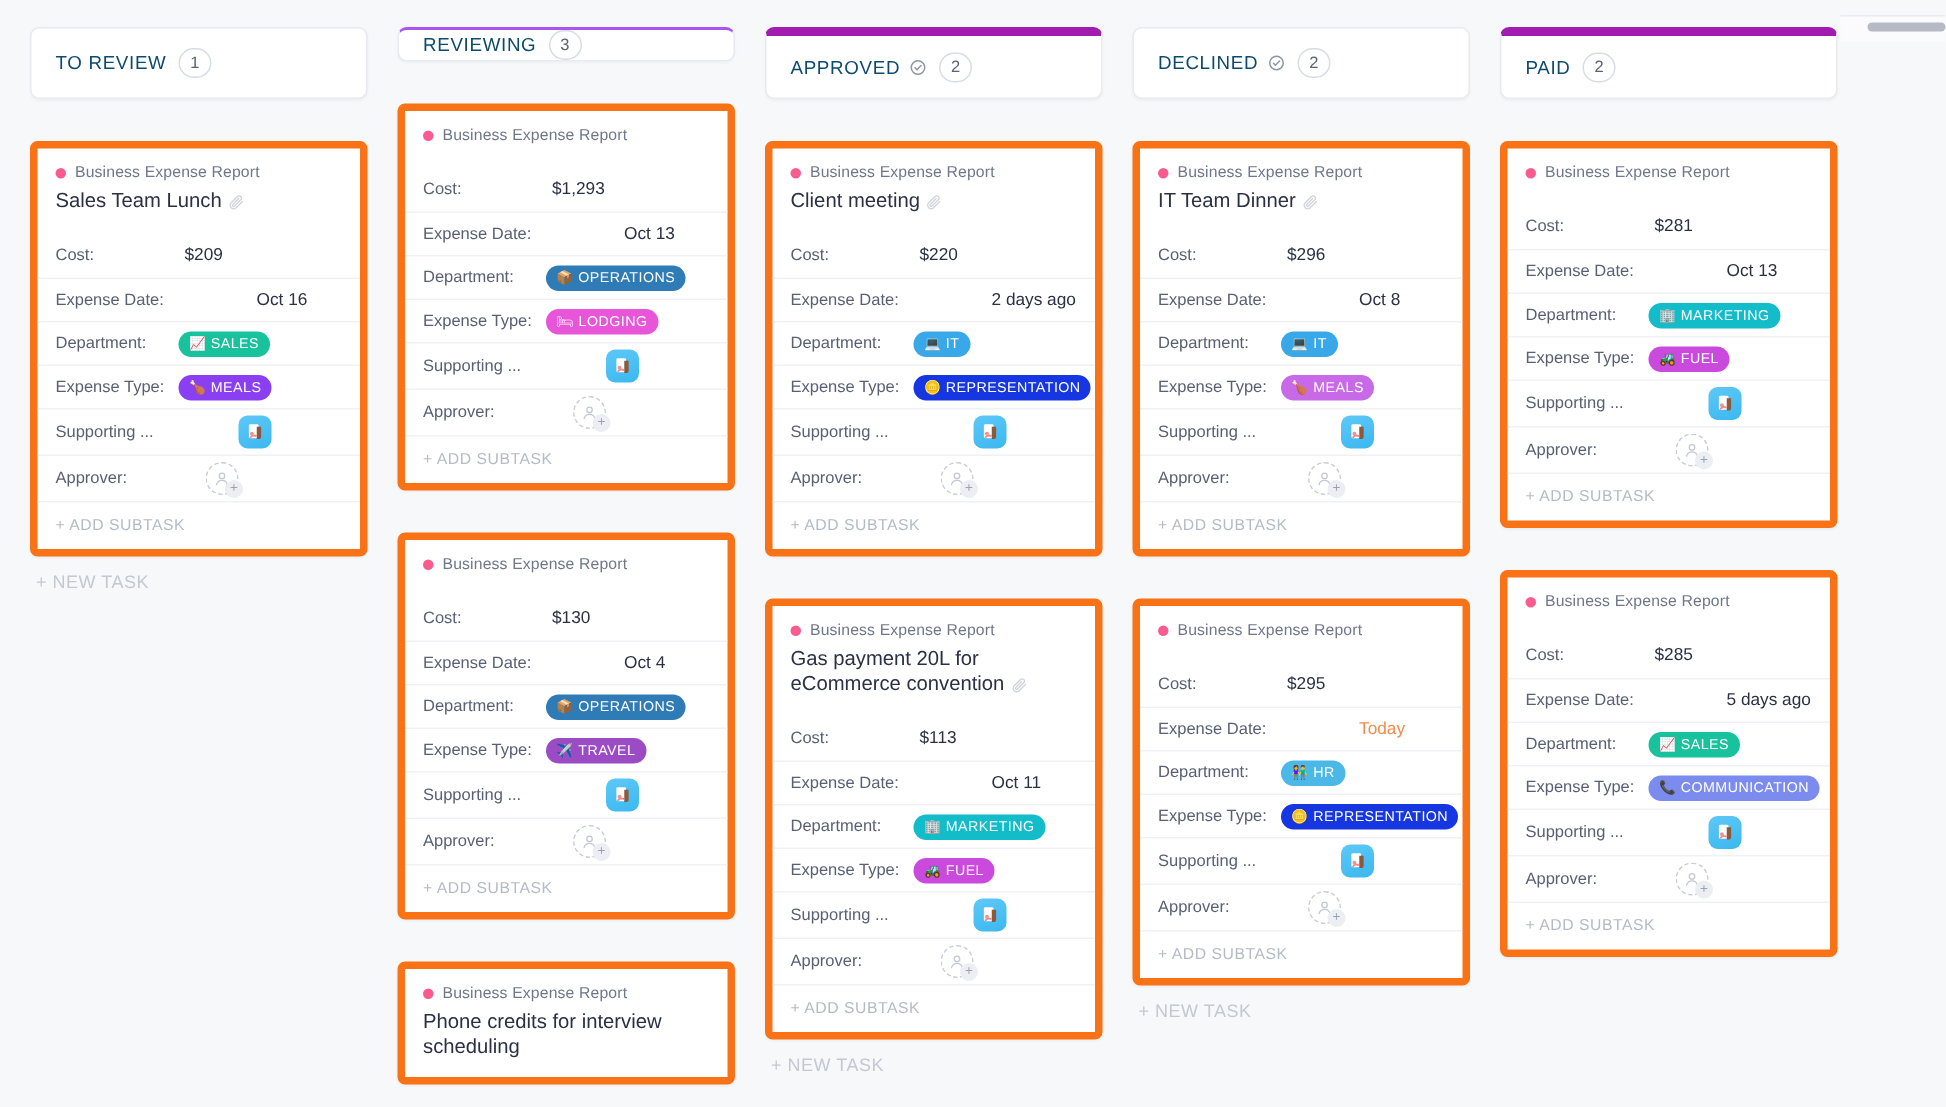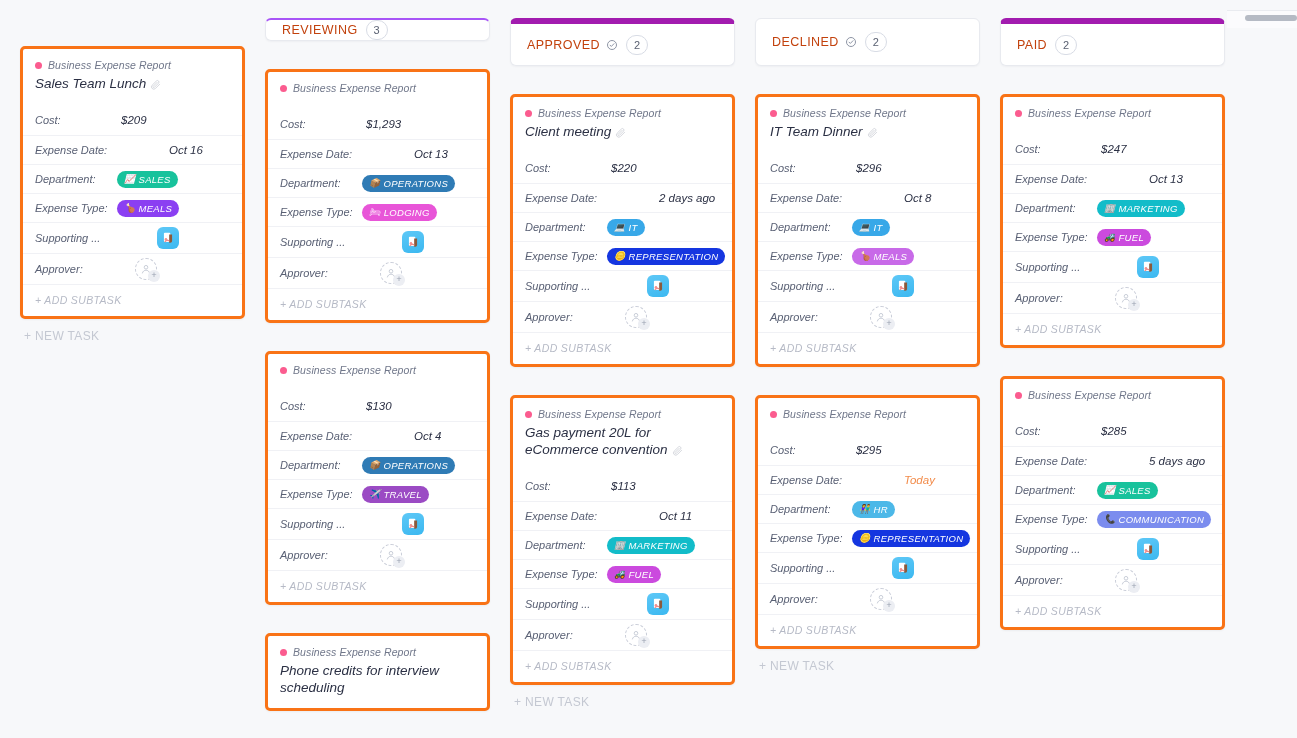--- a/index.html
+++ b/index.html
@@ -40,46 +40,45 @@
     height: 48px;
     display: flex; align-items: center;
     padding: 0 16px;
     box-shadow: 0 1px 2px rgba(20,30,60,.04);
   }
   .col-head.accent-purple { border-top: 2px solid #a855f7; }
   .col-head.accent-green  { border-top: 6px solid #a21caf; }
   .col-head.accent-none   { border-top: 1px solid #e8eaef; }
   .col-title {
     font-size: 12.5px; letter-spacing: .45px;
-    color: #c2410c; font-weight: 400;
+    color: #0c4a6e; font-weight: 400;
     white-space: nowrap;
   }
   .check-ic { margin-left: 6px; display: inline-flex; align-items: center; }
   .count-pill {
     margin-left: 8px;
     min-width: 22px; height: 20px;
     border: 1px solid #d8dce5; border-radius: 10px;
     display: inline-flex; align-items: center; justify-content: center;
     font-size: 11px; color: #5a6172; padding: 0 5px;
   }
 
   .col-body {
     margin-top: 28px;
     display: flex; flex-direction: column;
   }
 
   
   .card {
     background: #ffffff;
-    border: 3px solid #f97316;
+    border: 5px solid #f97316;
     border-radius: 5px;
     margin-bottom: 28px;
     box-shadow: 0 1px 2px rgba(20,30,60,.05);
     overflow: hidden;
-    font-style: italic;
   }
   .card-top { padding: 10px 12px 12px 12px; }
   .list-line {
     display: flex; align-items: center; gap: 6px;
     margin-bottom: 4px;
   }
   .list-dot {
     width: 7px; height: 7px; border-radius: 50%;
     background: #fb5c8f; flex: 0 0 7px;
   }
@@ -148,20 +147,24 @@
   }
 </style>
 </head>
 <body>
 
 <div id="top-scroll-track"></div>
 <div id="top-scroll-thumb"></div>
 
 <div id="board">
     <div class="column">
+      <div class="col-head accent-none">
+        <span class="col-title">TO REVIEW</span>
+        <span class="count-pill">1</span>
+      </div>
       <div class="col-body">
         <div class="card">
           <div class="card-top">
             <div class="list-line">
               <span class="list-dot"></span>
               <span class="list-name">Business Expense Report</span>
             </div>
             <div class="card-title">Sales Team Lunch<span class="clip"><svg width="11" height="11" viewBox="0 0 24 24" fill="none" stroke="#9aa0ae" stroke-width="2" stroke-linecap="round">
                   <path d="M21 11.5l-9.2 9.2a5 5 0 01-7.1-7.1l9.2-9.2a3.3 3.3 0 114.7 4.7l-9.2 9.2a1.7 1.7 0 11-2.4-2.4l8.5-8.5"></path>
                 </svg></span></div>
@@ -590,21 +593,21 @@
       <div class="col-body">
         <div class="card">
           <div class="card-top">
             <div class="list-line">
               <span class="list-dot"></span>
               <span class="list-name">Business Expense Report</span>
             </div>
           </div>
           <div class="fld first">
             <span class="fld-label">Cost:</span>
-            <span class="fld-val money">$247</span>
+            <span class="fld-val money">$281</span>
           </div>
           <div class="fld">
             <span class="fld-label">Expense Date:</span>
             <span class="fld-val date">Oct 13</span>
           </div>
           <div class="fld">
             <span class="fld-label">Department:</span>
             <span class="tag" style="background:#12bcc9">
               <span class="emo">🏢</span>
               <span>MARKETING</span>

